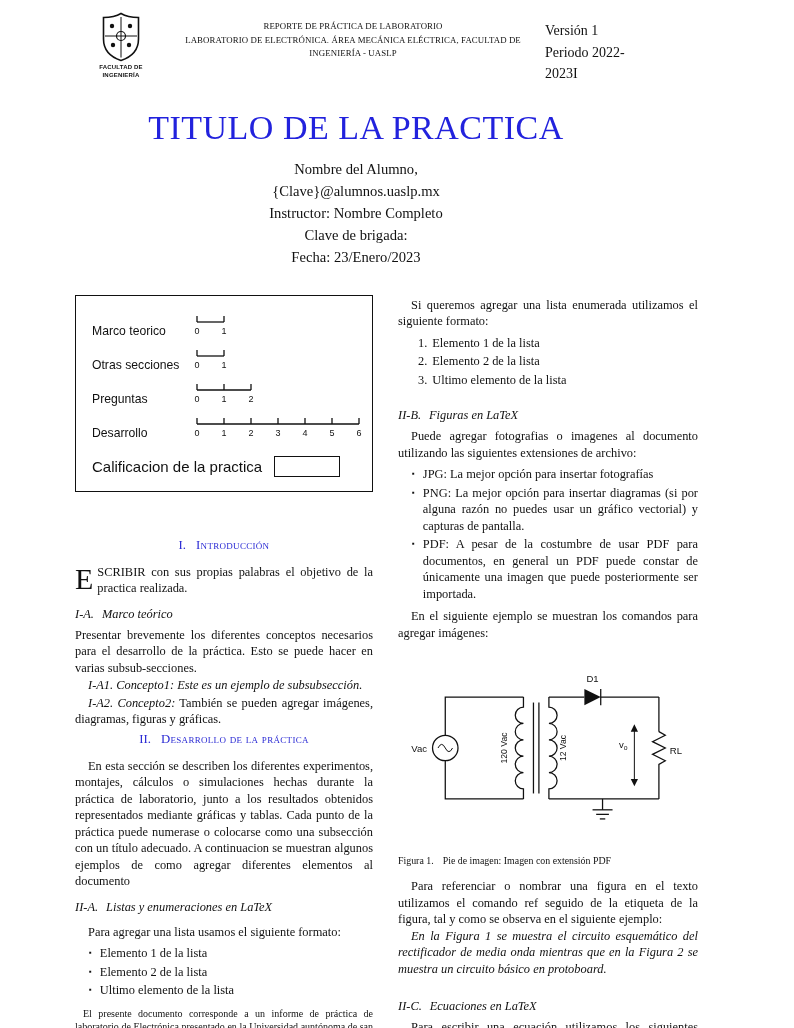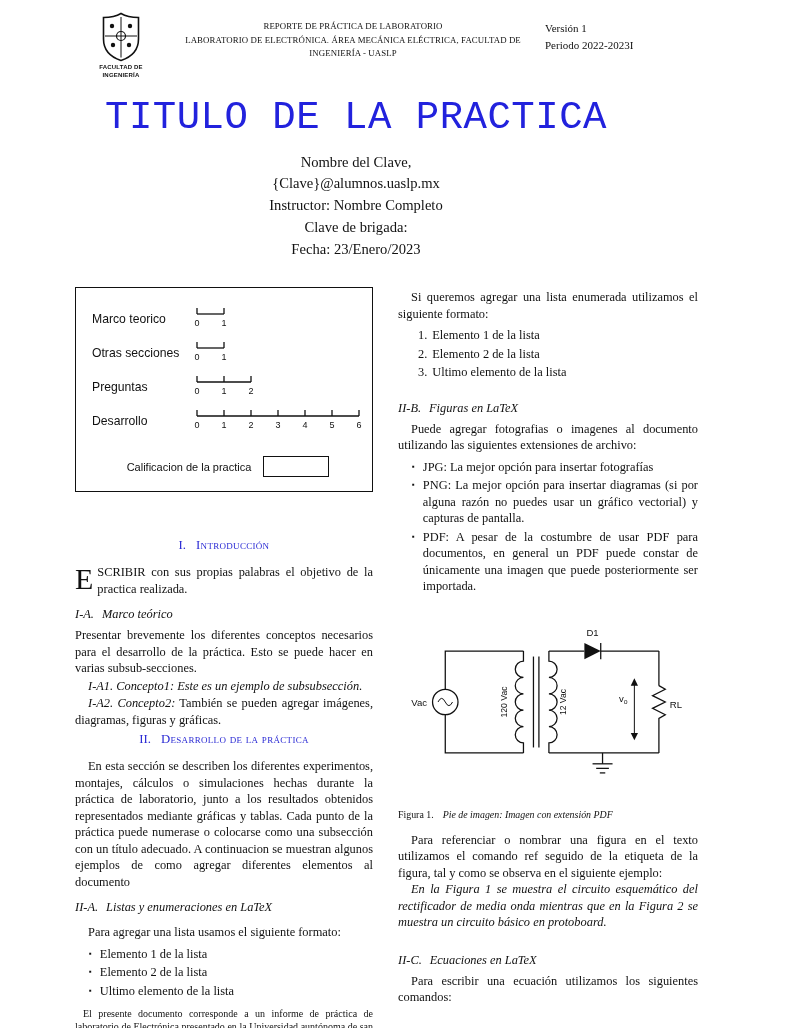--- a/index.html
+++ b/index.html
@@ -5,36 +5,36 @@
   *{margin:0;padding:0;box-sizing:border-box;}
   html,body{width:794px;height:1028px;background:#ffffff;}
   body{font-family:"Liberation Serif","DejaVu Serif",serif;color:#111;position:relative;overflow:hidden;}
   .page{width:709px;height:1028px;padding:12px 72px 0 75px;}
 
   
   .hdr{display:flex;align-items:flex-start;}
   .hdr-logo{width:80px;display:flex;flex-direction:column;align-items:center;margin-left:6px;}
   .logo-cap{font-family:"Liberation Sans",sans-serif;font-weight:bold;font-size:6px;text-align:center;line-height:1.3;margin-top:2px;letter-spacing:.2px;}
   .hdr-center{flex:1;text-align:center;line-height:1.55;padding-top:8px;font-size:8.8px;letter-spacing:.1px;}
-  .hdr-right{width:92px;text-align:left;line-height:1.55;padding-top:8px;font-size:11px;}
-
-  
-  .title{color:var(--title-blue,#2222dd);text-align:center;font-size:39px;font-weight:400;margin-top:16px;letter-spacing:.5px;font-family:Liberation Mono, monospace;}
+  .hdr-right{width:92px;text-align:left;line-height:1.55;padding-top:8px;font-size:14px;}
+
+  
+  .title{color:var(--title-blue,#2222dd);text-align:center;font-size:34px;font-weight:400;margin-top:24px;letter-spacing:.5px;}
   .authors{text-align:center;font-size:14.6px;margin-top:12px;line-height:1.5;}
 
   
   .columns{display:flex;gap:25px;margin-top:26px;height:748px;}
   .col{width:310px;}
   .col-left{display:flex;flex-direction:column;}
 
   
   .rubric-box{border:1.6px solid #111;padding:18px 8px 14px 16px;}
-  .rubric-row{display:flex;align-items:center;margin-bottom:10px;font-family:"Liberation Sans",sans-serif;font-size:12.2px;}
+  .rubric-row{display:flex;align-items:flex-end;margin-bottom:10px;font-family:"Liberation Sans",sans-serif;font-size:12.2px;}
   .rubric-label{width:100px;flex:none;padding-top:1px;}
-  .grade-row{display:flex;align-items:center;margin-top:24px;font-family:"Liberation Sans",sans-serif;font-size:11px;justify-content:center;}
+  .grade-row{display:flex;align-items:center;margin-top:16px;font-family:"Liberation Sans",sans-serif;font-size:15px;}
   .grade-box{width:66px;height:21px;border:1.5px solid #111;margin-left:12px;display:inline-block;flex:none;}
 
   
   .sec-head{color:var(--heading-blue,#2a2ad4);text-align:center;font-size:12.8px;margin:14px 0 11px;font-weight:400;}
   .sec-num{margin-right:10px;}
   .sc{font-variant:small-caps;letter-spacing:.3px;}
   .subsec{font-style:italic;font-weight:400;font-size:12.4px;margin:10px 0 5px;}
   .sub-num{margin-right:8px;}
   .para{font-size:12.4px;line-height:1.33;text-align:justify;}
   .indent{text-indent:13px;}
@@ -47,21 +47,21 @@
   ul.blist li,ol.elist li{display:flex;gap:8px;line-height:1.33;margin-bottom:2px;}
   ol.elist{margin-left:20px;}
   ol.elist li{gap:5px;}
   .bullet-marker{font-size:8px;line-height:2;flex:none;}
   .enum-marker{flex:none;}
   .li-text{text-align:justify;}
 
   
   .figure{margin:12px 0 2px;text-align:center;}
   .fig-caption{font-size:9.9px;margin:8px 0 12px;text-align:left;}
-  .cap-text{margin-left:9px;font-style:italic;}
+  .cap-text{margin-left:9px;}
 
   
   .footnote{margin-top:auto;font-size:10px;line-height:1.33;text-align:justify;text-indent:8px;padding-bottom:20px;}
 </style>
 </head>
 <body>
 
 <div class="page">
 
   <header class="hdr">
@@ -86,21 +86,21 @@
       <div>LABORATORIO DE ELECTRÓNICA. ÁREA MECÁNICA ELÉCTRICA, FACULTAD DE INGENIERÍA - UASLP</div>
     </div>
     <div class="hdr-right">
       <div>Versión 1</div>
       <div>Periodo 2022-2023I</div>
     </div>
   </header>
 
   <h1 class="title">TITULO DE LA PRACTICA</h1>
   <div class="authors">
-    <div>Nombre del Clave,</div>
+    <div>Nombre del Alumno,</div>
     <div>{Clave}@alumnos.uaslp.mx</div>
     <div>Instructor: Nombre Completo</div>
     <div>Clave de brigada:</div>
     <div>Fecha: 23/Enero/2023</div>
   </div>
 
   <div class="columns">
 
     <div class="col col-left">
 
@@ -242,20 +242,21 @@
           </li>
           <li>
             <span class="bullet-marker">▪</span>
             <span class="li-text">PNG: La mejor opción para insertar diagramas (si por alguna razón no puedes usar un gráfico vectorial) y capturas de pantalla.</span>
           </li>
           <li>
             <span class="bullet-marker">▪</span>
             <span class="li-text">PDF: A pesar de la costumbre de usar PDF para documentos, en general un PDF puede constar de únicamente una imagen que puede posteriormente ser importada.</span>
           </li>
         </ul>
+      <p class="para indent">En el siguiente ejemplo se muestran los comandos para agregar imágenes:</p>
 
       <div class="figure">
         <svg class="circuit" width="300" height="190" viewBox="0 0 330 200">
           <g stroke="#111" stroke-width="1.4" fill="none">
             <path d="M52,86 L52,44 L138,44"></path>
             <path d="M52,114 L52,156 L138,156"></path>
             <circle cx="52" cy="100" r="14"></circle>
             <path d="M44,100 q4,-8 8,0 q4,8 8,0" stroke-width="1.1"></path>
             <path d="M138,44 L138,55 a9,9 0 0 0 0,18 a9,9 0 0 0 0,18 a9,9 0 0 0 0,18 a9,9 0 0 0 0,18 a9,9 0 0 0 0,18 L138,156"></path>
             <line x1="149" y1="50" x2="149" y2="150"></line>

